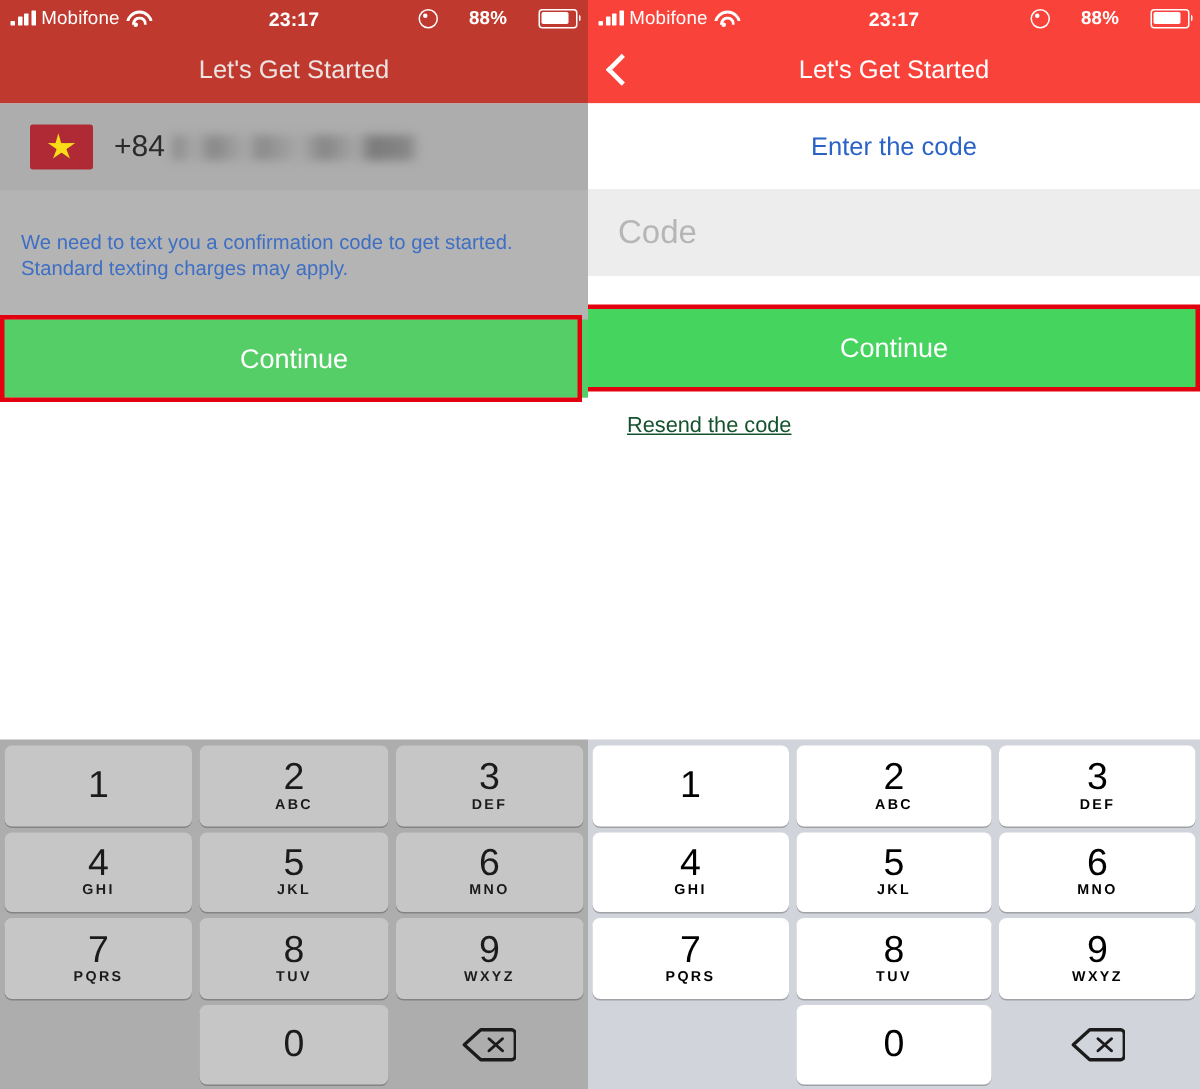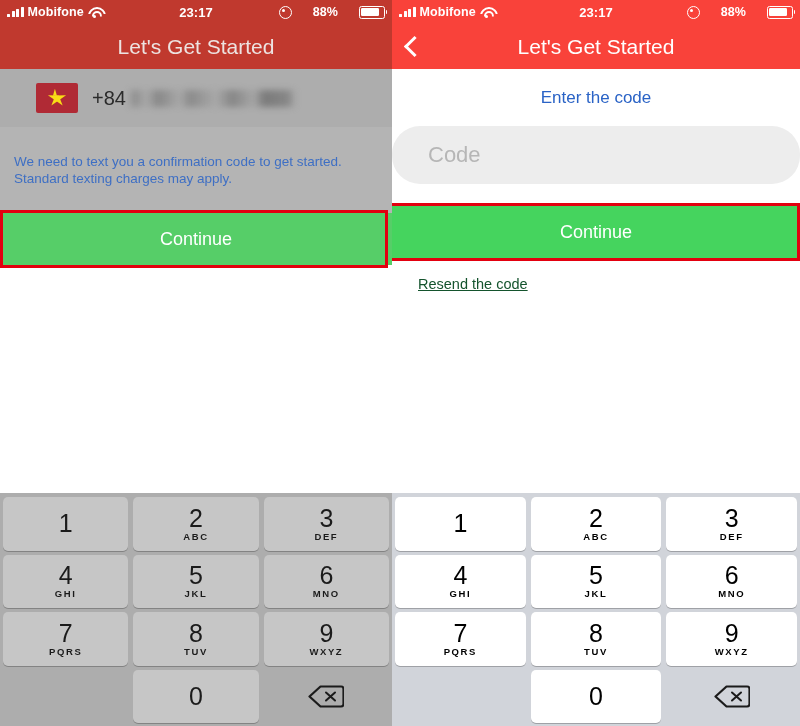--- a/index.html
+++ b/index.html
@@ -23,21 +23,21 @@
   }
   .sb-left{display:flex;align-items:center;gap:4px;}
   .sb-center{position:absolute;left:0;right:0;text-align:center;font-size:13px;font-weight:bold;}
   .sb-right{margin-left:auto;display:flex;align-items:center;gap:21px;position:relative;z-index:2;}
   .bars{display:flex;align-items:flex-end;gap:1.5px;height:10px;}
   .bars i{display:block;width:3px;background:#fff;border-radius:.5px;}
   .bars i:nth-child(1){height:3.5px;}
   .bars i:nth-child(2){height:6px;}
   .bars i:nth-child(3){height:8px;}
   .bars i:nth-child(4){height:10px;}
-  .carrier{font-size:12.5px;font-weight:bold;}
+  .carrier{font-size:12.5px;font-weight:normal;}
   .wifi{width:14px;height:11px;position:relative;display:inline-block;}
   .wifi:before{
     content:"";position:absolute;left:0;top:0;width:14px;height:14px;
     border:2.4px solid #fff;border-radius:50%;
     clip-path:polygon(0 0,100% 0,100% 42%,0 42%);
   }
   .wifi:after{
     content:"";position:absolute;left:4px;top:4.5px;width:6px;height:6px;
     border:2.2px solid #fff;border-radius:50%;
     clip-path:polygon(0 0,100% 0,100% 55%,0 55%);
@@ -47,39 +47,39 @@
   .lockrot:after{content:"";position:absolute;left:2.6px;top:2.6px;width:3.2px;height:3.2px;background:#fff;border-radius:50%;}
   .batt{width:24px;height:11px;border:1.4px solid #fff;border-radius:2.5px;position:relative;}
   .batt:after{content:"";position:absolute;right:-3.2px;top:3px;width:1.6px;height:4px;background:#fff;border-radius:0 1px 1px 0;}
   .batt i{display:block;position:absolute;left:1.2px;top:1.2px;bottom:1.2px;background:#fff;border-radius:1.2px;}
 
   
   .navbar{
     height:45px;display:flex;align-items:center;justify-content:center;
     color:#fff;font-size:17px;position:relative;
   }
-  .navtitle{font-size:21px;color:#fff;}
+  .navtitle{font-size:17px;color:#fff;}
   .backbtn{
     position:absolute;left:9px;top:50%;transform:translateY(-50%);
     width:26px;height:26px;display:flex;align-items:center;justify-content:center;
   }
   .chev{
     width:12px;height:12px;border-left:3.2px solid #fff;border-bottom:3.2px solid #fff;
     transform:rotate(45deg);
   }
 
   
   .appbody{position:relative;}
 
   .heading{
     text-align:center;font-size:17px;padding:19px 0 18px;
   }
 
   .inputrow{
-    height:58px;display:flex;align-items:center;padding:0 36px;
+    height:58px;display:flex;align-items:center;padding:0 20px;
     box-sizing:border-box;
   }
   .flag{
     width:42px;height:30px;border-radius:2px;position:relative;
     display:flex;align-items:center;justify-content:center;overflow:hidden;
     flex:0 0 auto;
   }
   .star{
     width:0;height:0;position:relative;display:block;
     border-right:9px solid transparent;border-bottom:6.4px solid #F9DD16;
@@ -160,21 +160,21 @@
   .left .keypad{background:#ADADAD;}
   .left .key{background:#C6C6C6;}
   .left .key .digit,.left .key .letters{color:#1b1b1b;}
 
   
   .right .statusbar{background:#F9423A;}
   .right .navbar{background:#F9423A;}
   .right .navtitle{color:#fff;}
   .right .appbody{background:#ffffff;}
   .right .heading{color:#2A63C6;background:#fff;}
-  .right .inputrow{background:#EDEDED;border-radius:28px;}
+  .right .inputrow{background:#EDEDED;}
   .right .cta{background:#45D45E;}
   .right .resend{color:#14532d;}
   .right .keypad{background:#D1D4DA;}
   .right .key{background:#ffffff;}
 </style>
 </head>
 <body>
 
 <div class="screens">
 

